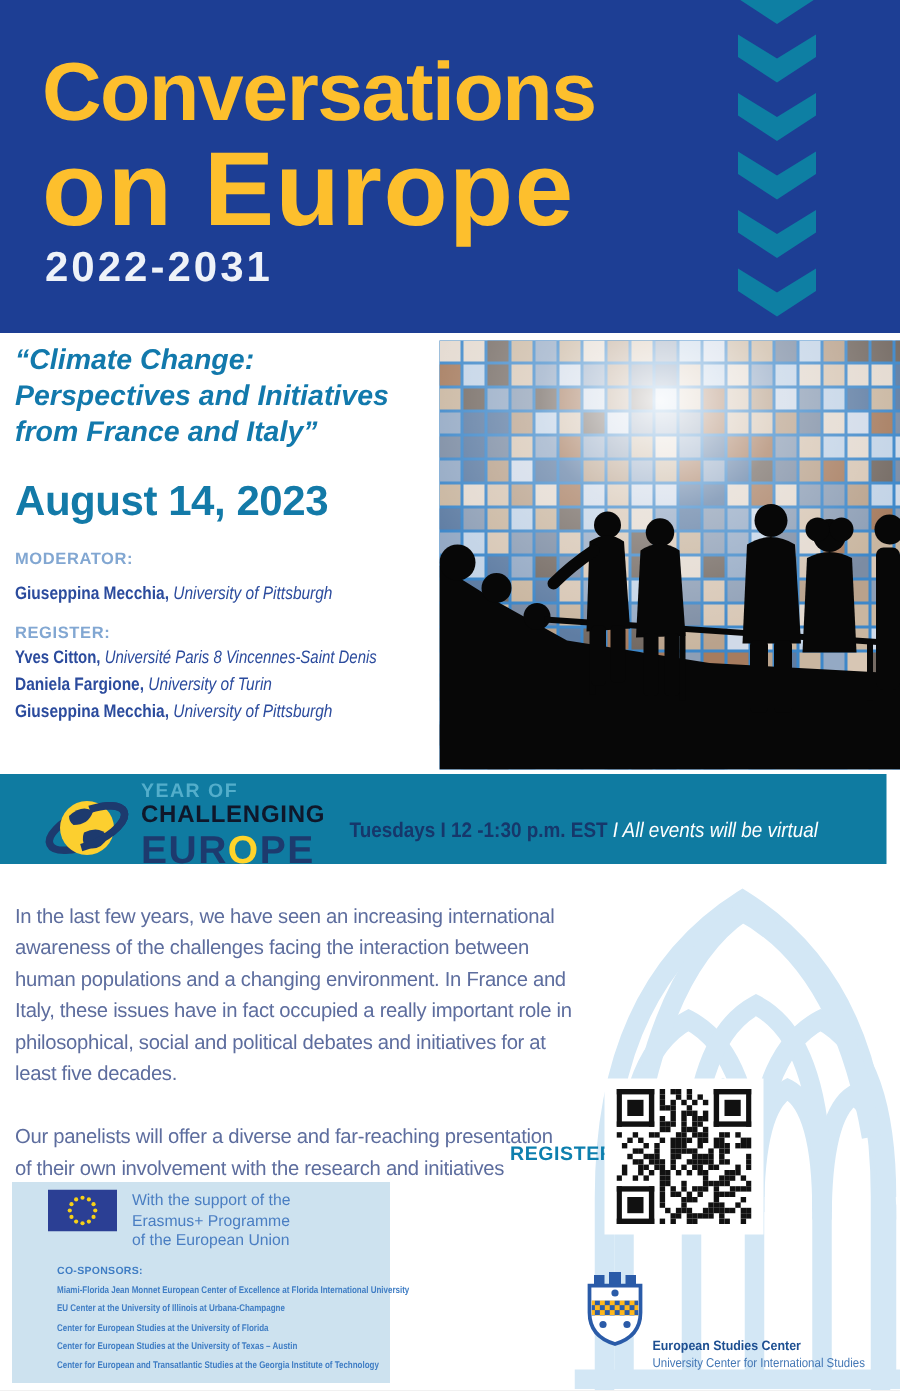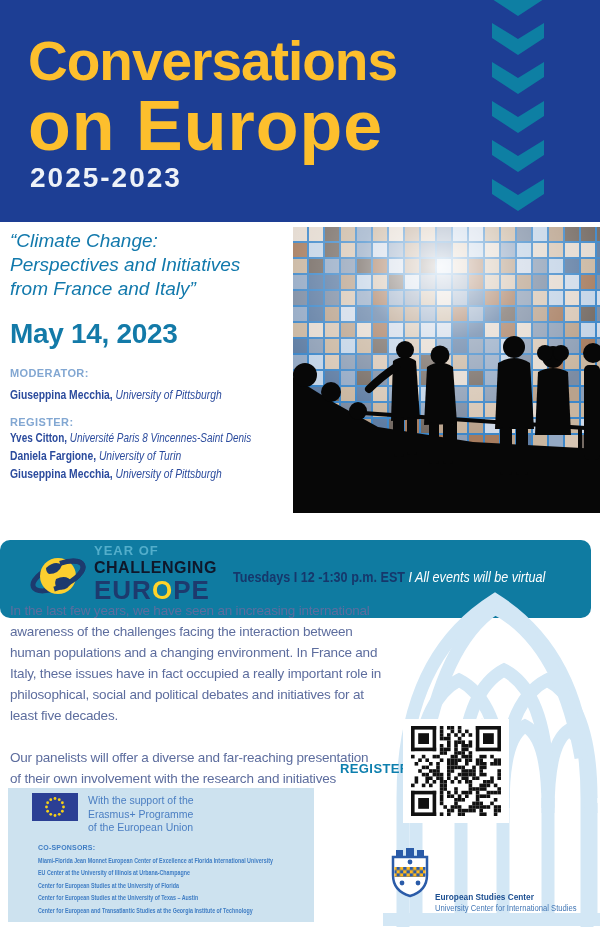--- a/index.html
+++ b/index.html
@@ -11,35 +11,35 @@
   .hero{position:absolute;left:0;top:0;width:600px;height:222px;background:#1d3e94;overflow:hidden;}
   .hero-title{position:absolute;left:28px;top:34px;color:#fdbf2d;font-weight:800;line-height:1;}
   .hero-line1{font-size:55px;letter-spacing:-1px;}
   .hero-line2{font-size:70px;letter-spacing:1px;margin-top:2px;}
   .hero-years{position:absolute;left:30px;top:162px;color:#eef2f8;font-size:28px;font-weight:600;letter-spacing:2px;}
   .chevrons{position:absolute;left:490px;top:-17px;display:flex;flex-direction:column;gap:5px;}
   .chevrons svg{display:block;}
 
   
   .event-info{position:absolute;left:10px;top:229px;width:282px;}
-  .event-title{font-size:19px;font-weight:400;font-style:italic;color:#1279ac;line-height:24px;white-space:pre-line;}
+  .event-title{font-size:19px;font-weight:700;font-style:italic;color:#1279ac;line-height:24px;white-space:pre-line;}
   .event-date{margin-top:17px;font-size:28px;font-weight:800;color:#137aa8;letter-spacing:-.3px;}
   .role-label{margin-top:17px;font-size:11px;color:#82a7d2;letter-spacing:.4px;font-weight:600;}
   .person{margin-top:9px;font-size:12px;color:#2b4b9d;line-height:15px;}
   .person b{font-weight:700;}
   .person i{font-style:italic;}
   .panel-list .person{margin-top:3px;}
   .panel-gap{margin-top:13px;}
 
   
   .event-photo{position:absolute;left:293px;top:227px;width:307px;height:286px;background:#3d87c9;}
   .event-photo svg{display:block;}
 
   
-  .banner{position:absolute;left:0;top:540px;width:591px;height:78px;background:#0f7ba1;overflow:hidden;border-radius:10px;}
+  .banner{position:absolute;left:0;top:516px;width:591px;height:60px;background:#0f7ba1;overflow:hidden;}
   .banner-logo{position:absolute;left:26px;top:2px;width:200px;height:70px;}
   .globe{position:absolute;left:0;top:0;}
   .logo-text{position:absolute;left:68px;top:2px;line-height:1;}
   .logo-yearof{font-size:13px;color:#53aecb;letter-spacing:1px;font-weight:600;}
   .logo-challenging{font-size:16px;color:#0f172a;font-weight:800;letter-spacing:.5px;margin-top:3px;}
   .logo-europe{font-size:26px;color:#1d3a6e;font-weight:800;letter-spacing:1px;margin-top:1px;}
   .logo-europe .o{color:#ffd42a;}
   .banner-schedule{position:absolute;left:233px;top:29px;font-size:14px;color:#ffffff;}
   .sched-bold{color:#16376b;font-weight:800;}
   .sched-italic{font-style:italic;color:#ffffff;}
@@ -48,21 +48,21 @@
   .window{position:absolute;left:383px;top:588px;width:217px;height:339px;}
   .paragraphs{position:absolute;left:10px;top:600px;width:372px;font-size:13.5px;line-height:21px;
               color:#5d6d9e;letter-spacing:-.2px;}
   .paragraphs p{margin:0;}
   .paragraphs p + p{margin-top:21px;}
   .register{position:absolute;left:340px;top:761px;font-size:13px;font-weight:800;color:#0d7fae;letter-spacing:.4px;}
   .qr-box{position:absolute;left:403px;top:719px;width:106px;height:104px;background:#ffffff;}
   .qr-box svg{position:absolute;left:8px;top:7px;}
 
   
-  .eu-box{position:absolute;left:8px;top:788px;width:306px;height:134px;background:#cde2ef;}
+  .eu-box{position:absolute;left:8px;top:788px;width:252px;height:134px;background:#cde2ef;}
   .eu-flag{position:absolute;left:24px;top:5px;}
   .support-text{position:absolute;left:80px;top:6px;font-size:10.5px;line-height:13.5px;color:#4a7ec2;white-space:pre-line;}
   .cosponsors{position:absolute;left:30px;top:56px;color:#3f7dc4;}
   .cos-label{font-size:7px;font-weight:700;letter-spacing:.2px;}
   .cos-item{font-size:6.5px;font-weight:600;margin-top:5.5px;}
 
   
   .pitt{position:absolute;left:388px;top:845px;width:212px;height:75px;}
   .pitt-shield{position:absolute;left:2px;top:2px;}
   .pitt-word{position:absolute;left:47px;top:4px;font-family:"Liberation Serif",serif;color:#1d4f91;line-height:1;}
@@ -74,21 +74,21 @@
 </head>
 <body>
 
 <div class="poster">
 
   <header class="hero">
     <div class="hero-title">
       <div class="hero-line1">Conversations</div>
       <div class="hero-line2">on Europe</div>
     </div>
-    <div class="hero-years">2025-2023</div>
+    <div class="hero-years">2022-2031</div>
     <div class="chevrons">
       <svg width="56" height="34" viewBox="0 0 56 34">
           <path d="M2 1 L28 17 L54 1 L54 16 L28 33 L2 16 Z" fill="#0e7fa3"></path>
         </svg>
       <svg width="56" height="34" viewBox="0 0 56 34">
           <path d="M2 1 L28 17 L54 1 L54 16 L28 33 L2 16 Z" fill="#0e7fa3"></path>
         </svg>
       <svg width="56" height="34" viewBox="0 0 56 34">
           <path d="M2 1 L28 17 L54 1 L54 16 L28 33 L2 16 Z" fill="#0e7fa3"></path>
         </svg>
@@ -101,21 +101,21 @@
       <svg width="56" height="34" viewBox="0 0 56 34">
           <path d="M2 1 L28 17 L54 1 L54 16 L28 33 L2 16 Z" fill="#0e7fa3"></path>
         </svg>
     </div>
   </header>
 
   <section class="event-info">
     <h2 class="event-title" style="margin:0">“Climate Change:
 Perspectives and Initiatives
 from France and Italy”</h2>
-    <div class="event-date">May 14, 2023</div>
+    <div class="event-date">August 14, 2023</div>
 
     <div class="role-label">MODERATOR:</div>
     <div class="person cx" style="--cx:.86">
       <b>Giuseppina Mecchia,</b>
       <i>University of Pittsburgh</i>
     </div>
 
     <div class="role-label panel-gap">REGISTER:</div>
     <div class="panel-list">
       <div class="person cx" style="--cx:.83">

